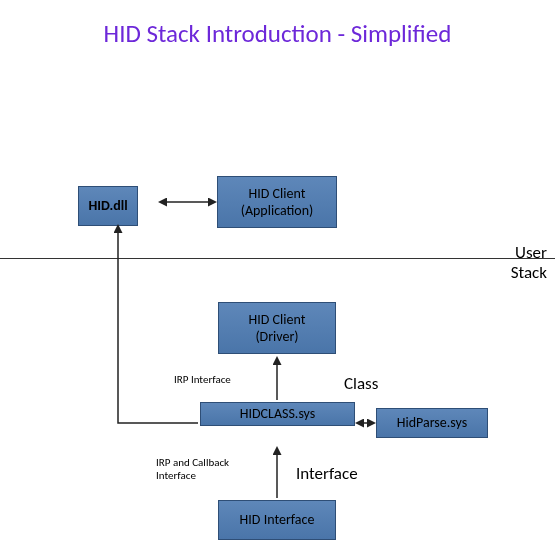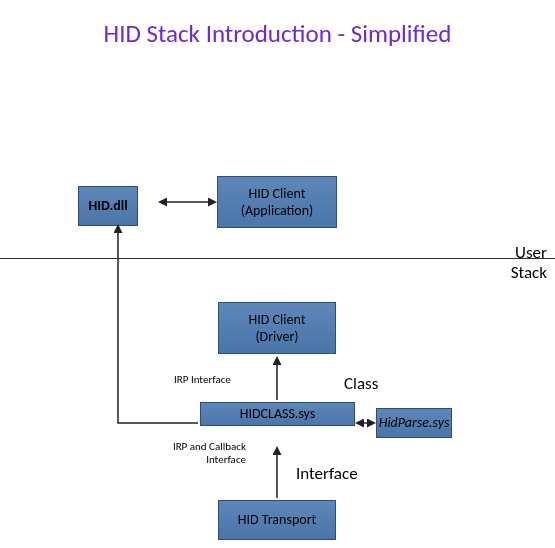--- a/index.html
+++ b/index.html
@@ -73,37 +73,37 @@
 
 <div class="box" style="left:218px; top:302px; width:118px; height:52px;">
   <span style="white-space:pre-line;">HID Client
 (Driver)</span>
 </div>
 
 <div class="box" style="left:200px; top:402px; width:155px; height:24px;">
   <span>HIDCLASS.sys</span>
 </div>
 
-<div class="box" style="left:376px; top:408px; width:76px; height:30px;font-style:italic;">
+<div class="box" style="left:376px; top:408px; width:112px; height:30px;">
   <span>HidParse.sys</span>
 </div>
 
 <div class="box" style="left:218px; top:500px; width:118px; height:40px;">
-  <span>HID Transport</span>
+  <span>HID Interface</span>
 </div>
 
 <div class="divider" style="left:0; top:258px; width:555px;"></div>
 
 <div class="label" style="right:8px; top:242px;">User</div>
 <div class="label" style="right:8px; top:262px;">Stack</div>
 
 <div class="label" style="left:296px; top:373px;margin-left:48px;">Class</div>
 <div class="label" style="left:296px; top:463px;">Interface</div>
 <div class="label-italic" style="left:174px; top:373px;">IRP Interface</div>
-<div class="label-italic" style="left:156px; top:440px; text-align:right; width:90px; white-space:pre-line; line-height:1.2;">IRP and Callback
+<div class="label-italic" style="left:156px; top:456px; text-align:left; width:90px; white-space:pre-line; line-height:1.2;">IRP and Callback
 Interface</div>
 
 <svg class="connector" style="left:0; top:0; width:555px; height:548px;">
   <defs>
     <marker id="arrow" markerWidth="9" markerHeight="9" refX="7" refY="4.5" orient="auto" markerUnits="userSpaceOnUse">
       <path d="M0,0 L9,4.5 L0,9 Z" fill="#222"></path>
     </marker>
     <marker id="arrowStart" markerWidth="9" markerHeight="9" refX="2" refY="4.5" orient="auto" markerUnits="userSpaceOnUse">
       <path d="M9,0 L0,4.5 L9,9 Z" fill="#222"></path>
     </marker>

